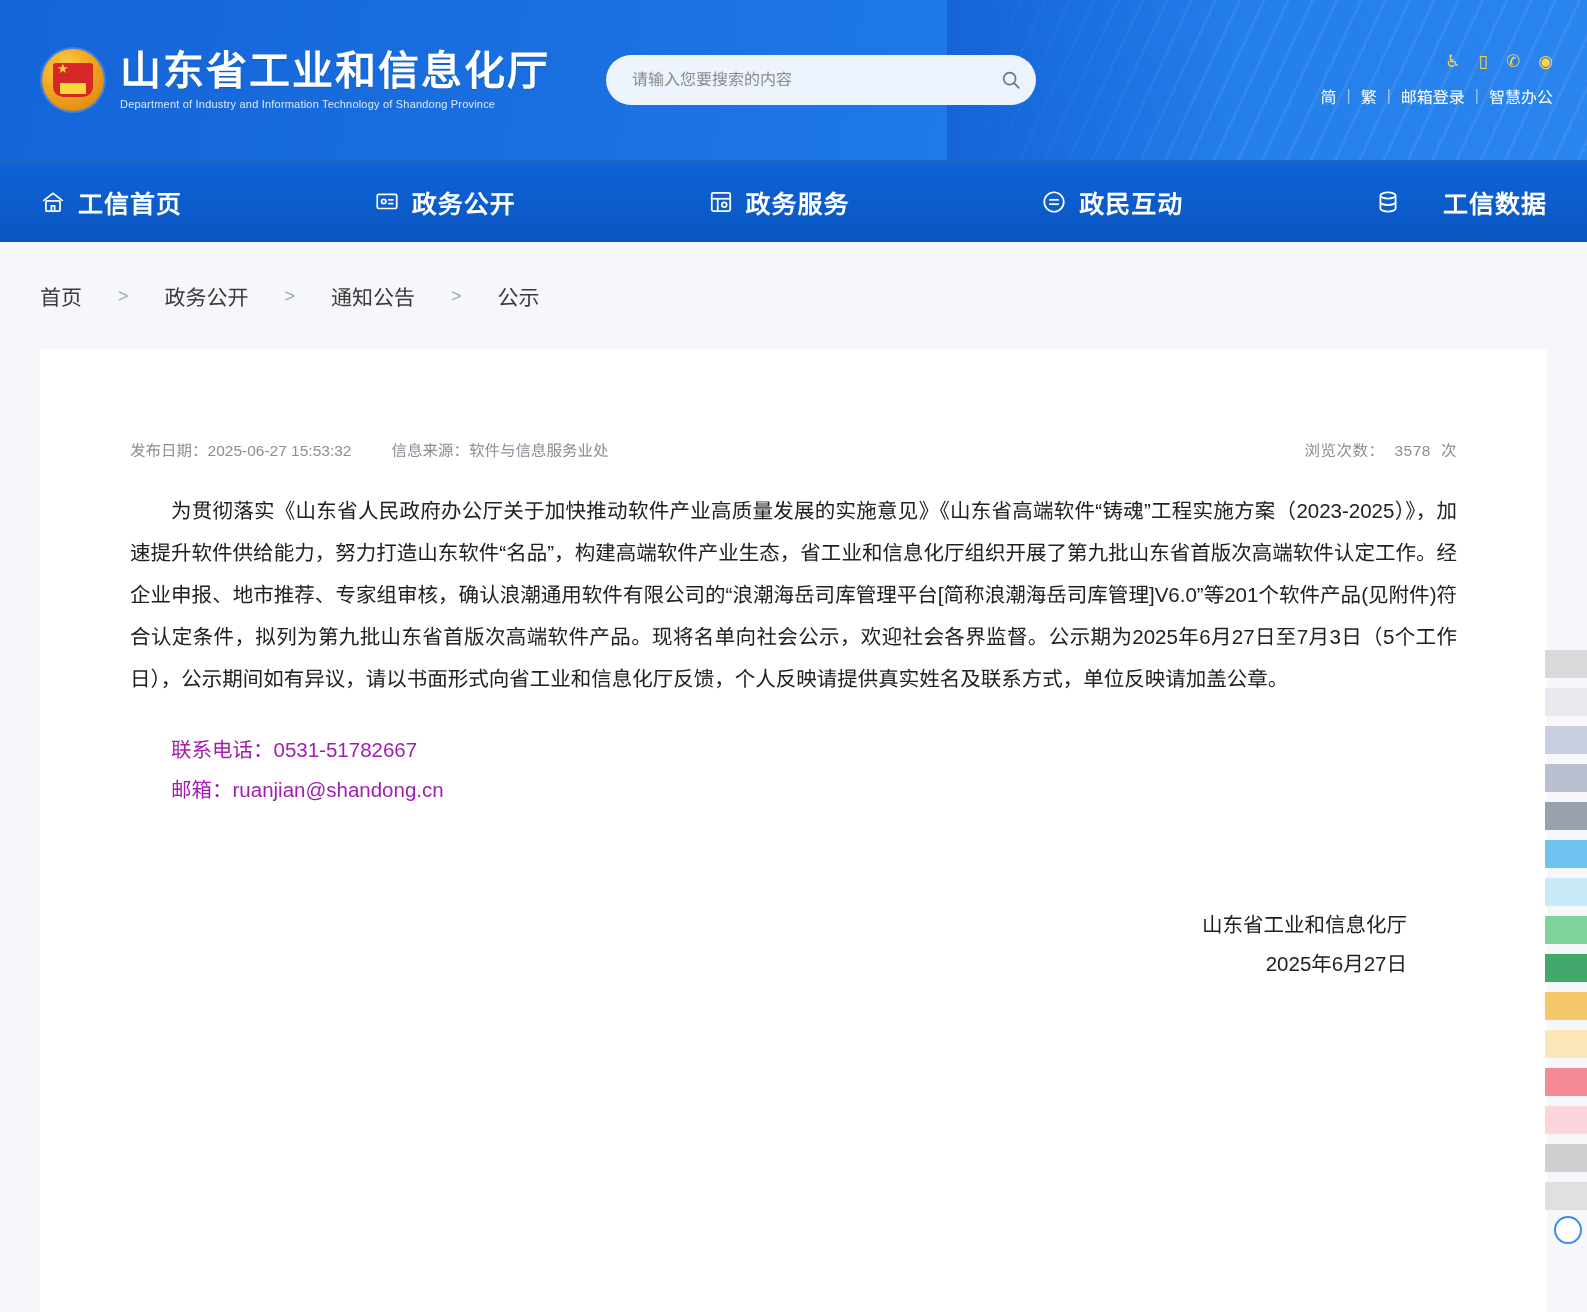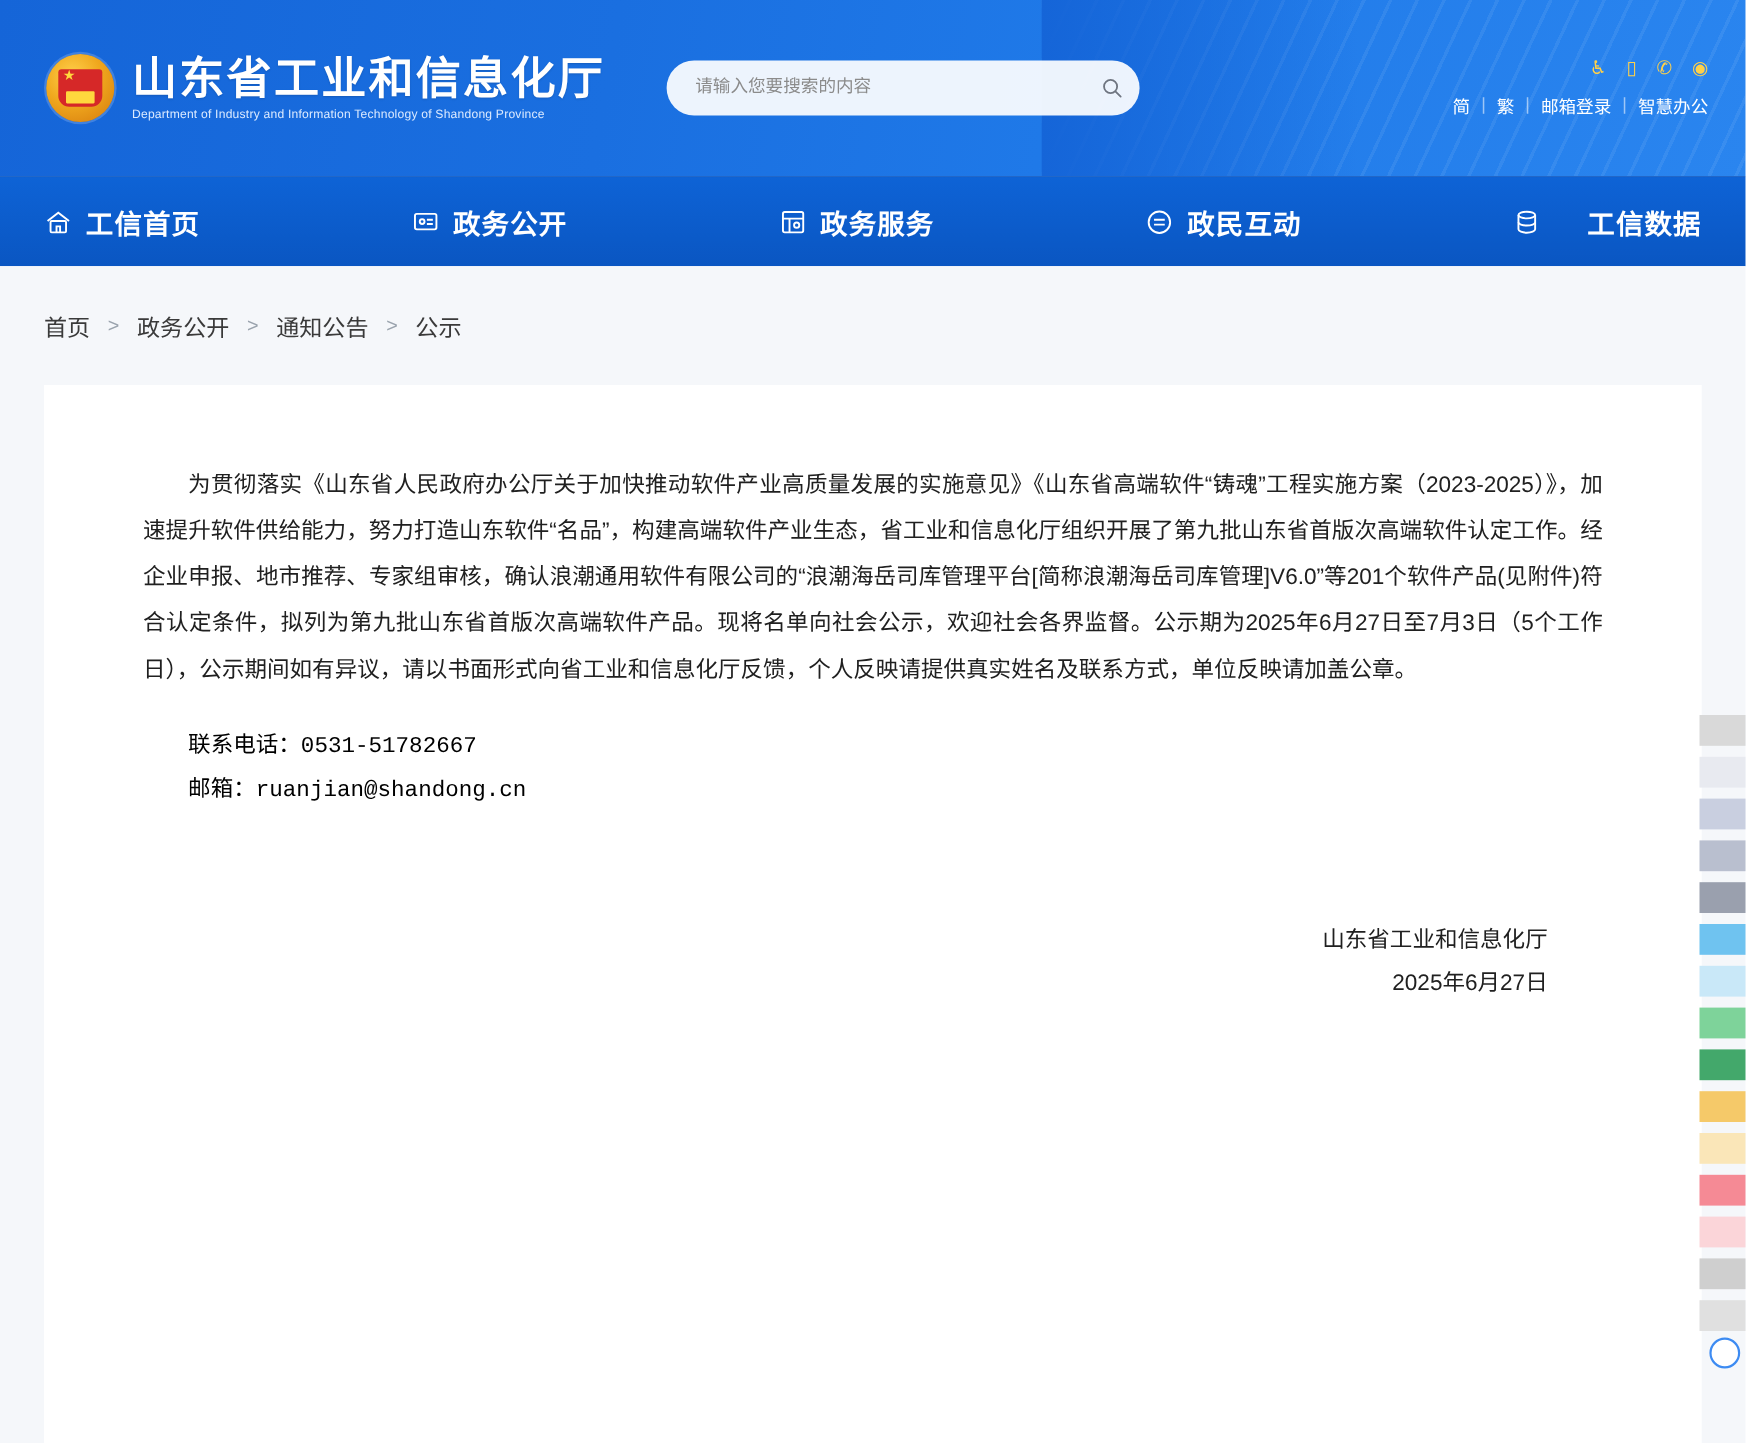--- a/index.html
+++ b/index.html
@@ -186,21 +186,21 @@
     height: 108px;
     display: flex;
     align-items: center;
     padding: 0 40px;
   }
   .crumb {
     display: flex;
     align-items: center;
     font-size: 21px;
     color: #3a3a3a;
-    gap: 16px;
+    gap: 36px;
   }
   .crumb .c-item { cursor: pointer; }
   .crumb .c-sep { color: #9aa3ad; font-size: 18px; }
 
   
   .page-bg {
     background: #f5f7fa;
     padding: 0 40px 0 40px;
     height: calc(1312px - 160px - 82px - 108px);
     position: relative;
@@ -239,23 +239,22 @@
     line-height: 2.05;
     color: #202020;
     text-align: justify;
   }
   .body-text p { margin: 0; }
   .body-text .indent { text-indent: 2em; }
   .contact {
     margin-top: 30px;
     font-size: 20.5px;
     line-height: 1.95;
-    color: #000000;
+    color: #a21caf;
     padding-left: 2em;
-    font-family: Liberation Mono, monospace;
   }
   .attach {
     margin-top: 36px;
     font-size: 20.5px;
     color: #202020;
     padding-left: 2em;
   }
   .attach .file { cursor: pointer; }
   .signature {
     margin-top: 96px;
@@ -402,20 +401,25 @@
     <span class="c-item">通知公告</span>
     <span class="c-sep">&gt;</span>
     <span class="c-item">公示</span>
   </div>
 </div>
 
 <div class="page-bg">
   <div class="card">
 
 
+    <div class="meta">
+      <span class="m-date"><span>发布日期：</span><span>2025-06-27 15:53:32</span></span>
+      <span class="m-src"><span>信息来源：</span><span>软件与信息服务业处</span></span>
+      <span class="m-views"><span>浏览次数：</span><span class="num">3578</span><span>次</span></span>
+    </div>
 
     <div class="body-text">
       <p class="indent">为贯彻落实《山东省人民政府办公厅关于加快推动软件产业高质量发展的实施意见》《山东省高端软件“铸魂”工程实施方案（2023-2025）》，加速提升软件供给能力，努力打造山东软件“名品”，构建高端软件产业生态，省工业和信息化厅组织开展了第九批山东省首版次高端软件认定工作。经企业申报、地市推荐、专家组审核，确认浪潮通用软件有限公司的“浪潮海岳司库管理平台[简称浪潮海岳司库管理]V6.0”等201个软件产品(见附件)符合认定条件，拟列为第九批山东省首版次高端软件产品。现将名单向社会公示，欢迎社会各界监督。公示期为2025年6月27日至7月3日（5个工作日），公示期间如有异议，请以书面形式向省工业和信息化厅反馈，个人反映请提供真实姓名及联系方式，单位反映请加盖公章。</p>
     </div>
 
     <div class="contact">
       <div>联系电话：0531-51782667</div>
       <div>邮箱：ruanjian@shandong.cn</div>
     </div>
 

